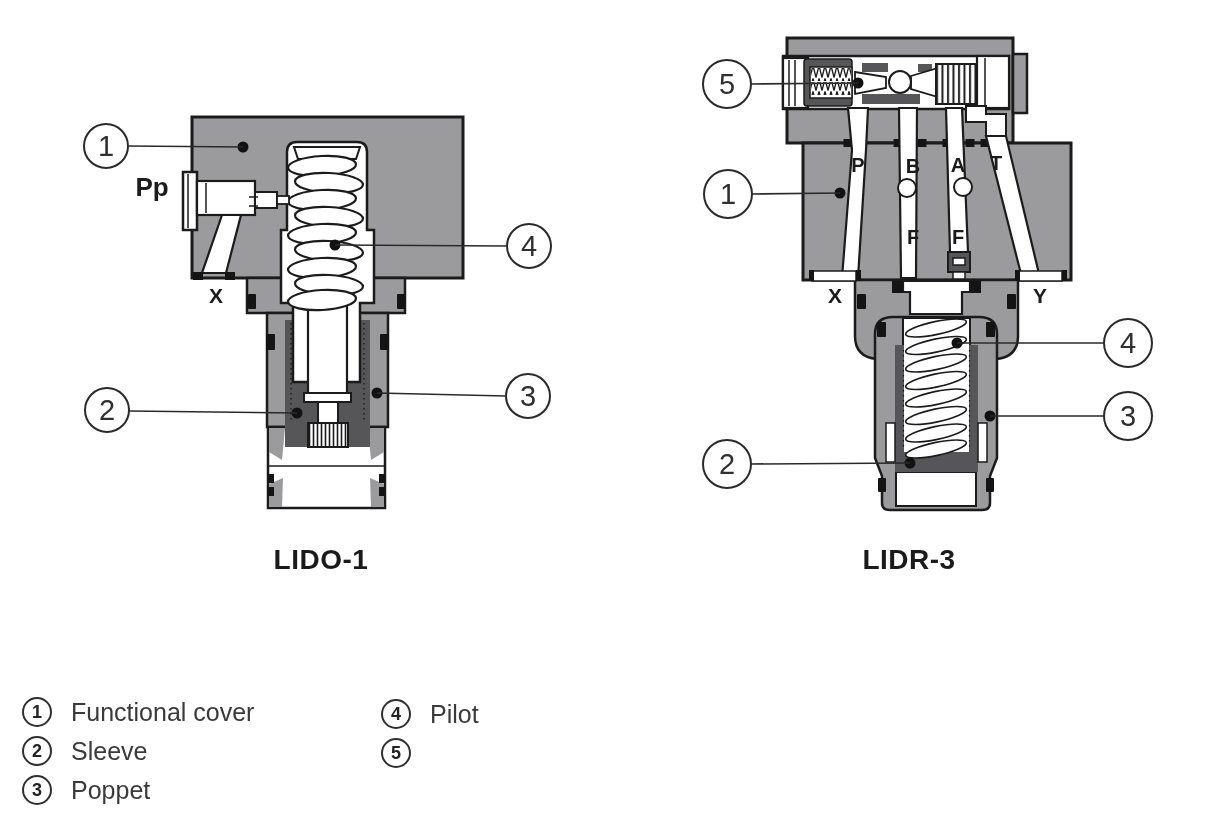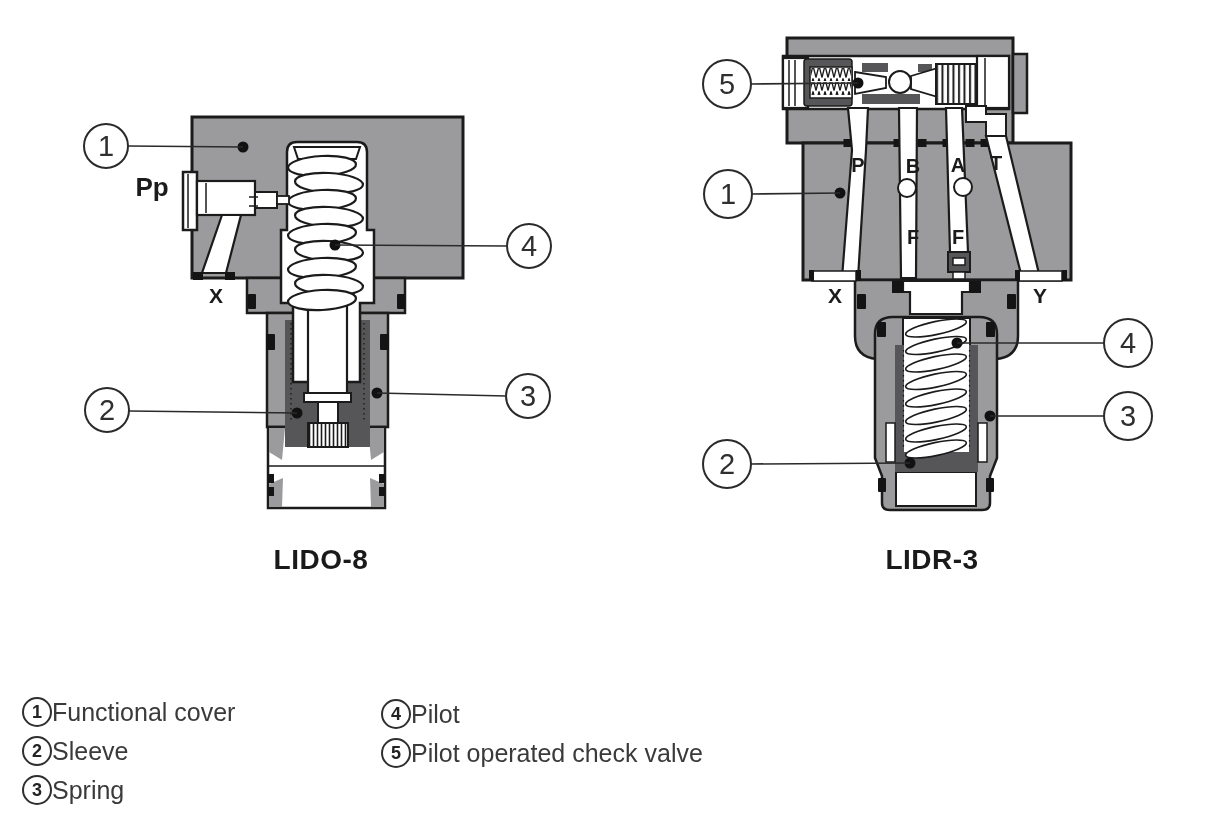--- a/index.html
+++ b/index.html
@@ -27,21 +27,21 @@
     position:absolute; transform:translateX(-50%);
     font:bold 28px "Liberation Sans", sans-serif; color:#1a1a1a; letter-spacing:.5px;
     white-space:nowrap;
   }
   .legend-item { position:absolute; display:flex; align-items:center; }
   .lnum {
     display:inline-flex; width:26px; height:26px; border:2px solid #2f2f2f; border-radius:50%;
     align-items:center; justify-content:center;
     font:bold 18px "Liberation Sans", sans-serif; color:#222; flex:0 0 auto;
   }
-  .ltext { font:400 25px "Liberation Sans", sans-serif; color:#3a3a3a; white-space:nowrap; }
+  .ltext { font:400 25px "Liberation Sans", sans-serif; color:#3a3a3a; margin-left:19px; white-space:nowrap; }
 </style>
 </head>
 <body>
 
 <div id="stage">
 
 <svg width="1219" height="820" viewBox="0 0 1219 820">
   <defs>
     <pattern id="vlines" width="4" height="4" patternUnits="userSpaceOnUse">
       <rect width="4" height="4" fill="#ffffff"></rect>
@@ -271,39 +271,38 @@
       <circle class="co-circle" cx="727" cy="464" r="24"></circle>
       <text class="co-num" x="727" y="474">2</text>
       <circle class="co-circle" cx="1128" cy="343" r="24"></circle>
       <text class="co-num" x="1128" y="353">4</text>
       <circle class="co-circle" cx="1128" cy="416" r="24"></circle>
       <text class="co-num" x="1128" y="426">3</text>
     </g>
   </g>
 </svg>
 
-<div class="caption" style="left:321px; top:544px;">LIDO-8</div>
-<div class="caption" style="left:909px; top:544px;margin-left:23px;">LIDR-3</div>
+<div class="caption" style="left:321px; top:544px;">LIDO-1</div>
+<div class="caption" style="left:909px; top:544px;">LIDR-3</div>
 
 <div>
   <div class="legend-item" style="left:22px; top:697px;">
     <span class="lnum">1</span>
     <span class="ltext">Functional cover</span>
   </div>
   <div class="legend-item" style="left:22px; top:736px;">
     <span class="lnum">2</span>
     <span class="ltext">Sleeve</span>
   </div>
   <div class="legend-item" style="left:22px; top:775px;">
     <span class="lnum">3</span>
-    <span class="ltext">Spring</span>
+    <span class="ltext">Poppet</span>
   </div>
   <div class="legend-item" style="left:381px; top:699px;">
     <span class="lnum">4</span>
     <span class="ltext">Pilot</span>
   </div>
   <div class="legend-item" style="left:381px; top:738px;">
     <span class="lnum">5</span>
-    <span class="ltext">Pilot operated check valve</span>
   </div>
 </div>
 
 </div>
 
 </body></html>

